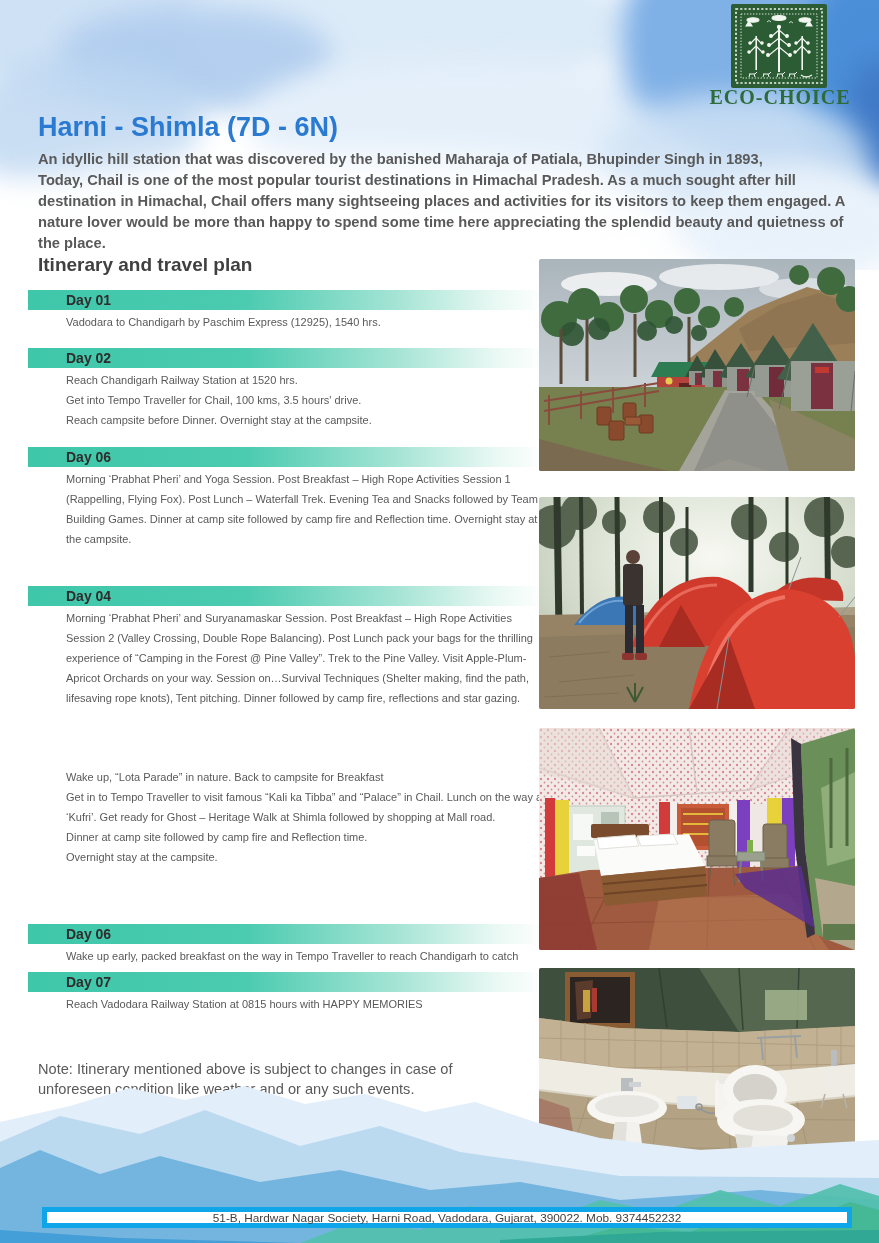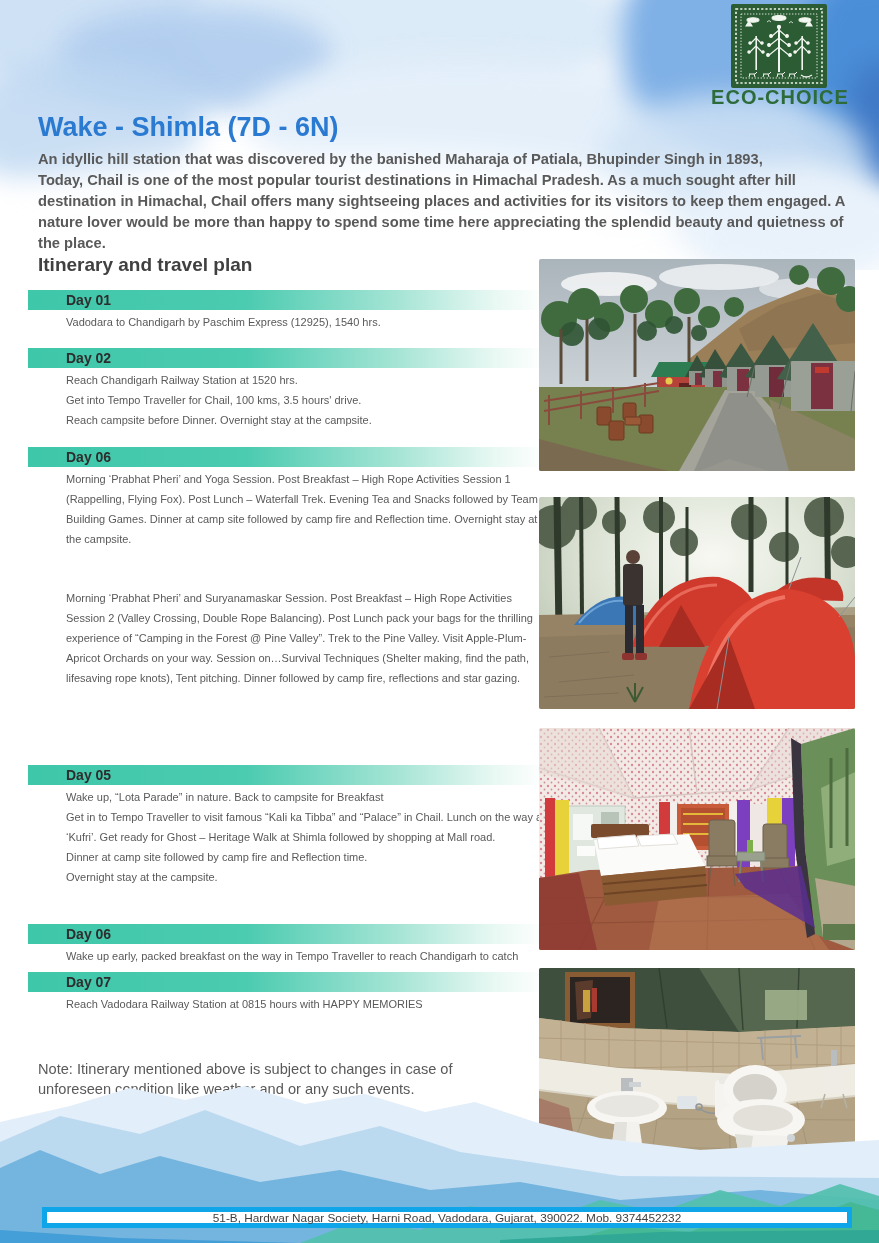--- a/index.html
+++ b/index.html
@@ -4,21 +4,21 @@
 <style>
   html,body{margin:0;padding:0;background:#888;}
   .page{position:relative;width:879px;height:1243px;background:#ffffff;overflow:hidden;
         font-family:"Liberation Sans",sans-serif;margin:0 auto;}
   
   .wc-header{position:absolute;top:0;left:0;width:879px;height:270px;overflow:hidden;pointer-events:none;}
   .blob{position:absolute;border-radius:45%;filter:blur(14px);}
   
   .logo{position:absolute;left:731px;top:4px;width:96px;height:84px;}
   .wordmark{position:absolute;left:696px;top:86px;width:168px;text-align:center;
-            font-family:Liberation Sans, sans-serif;font-weight:bold;font-size:20px;
+            font-family:Liberation Serif, serif;font-weight:bold;font-size:20px;
             color:#2e6b3a;letter-spacing:1px;}
   
   .title{position:absolute;left:38px;top:112px;font-size:27px;font-weight:bold;color:#2b7ad2;}
   .intro{position:absolute;left:38px;top:149px;width:814px;font-size:14.7px;line-height:20.9px;
          color:#595959;white-space:pre-line;font-weight:bold;}
   .section-heading{position:absolute;left:38px;top:254px;font-size:19px;font-weight:bold;color:#404040;text-align:right;}
   
   .day{position:absolute;left:0;width:518px;padding-left:28px;}
   .day-band{height:20px;background:linear-gradient(to right,#3fc7aa 0%,#4bcbb0 42%,#a8e5d6 72%,#e8f8f3 90%,rgba(255,255,255,0) 100%);}
   .day-label{padding-left:38px;font-size:14px;font-weight:bold;color:#2d2d2d;line-height:20px;}
@@ -98,21 +98,21 @@
         </g>
 
         <path d="M70,71 q5,4 11,0" fill="none" stroke-width="1.3"></path>
 
         <path d="M36,18 l2,-1.5 l2,1.5 M58,19 l2,-1.5 l2,1.5" fill="none" stroke-width="0.8"></path>
       </g>
     </svg>
   </div>
   <div class="wordmark">ECO-CHOICE</div>
 
-  <div class="title">Wake - Shimla (7D - 6N)</div>
+  <div class="title">Harni - Shimla (7D - 6N)</div>
   <div class="intro">An idyllic hill station that was discovered by the banished Maharaja of Patiala, Bhupinder Singh in 1893,
 Today, Chail is one of the most popular tourist destinations in Himachal Pradesh. As a much sought after hill destination in Himachal, Chail offers many sightseeing places and activities for its visitors to keep them engaged. A nature lover would be more than happy to spend some time here appreciating the splendid beauty and quietness of the place.</div>
   <div class="section-heading">Itinerary and travel plan</div>
 
   <div class="day" style="top:290px">
     <div class="day-band">
       <div class="day-label">Day 01</div>
     </div>
     <div class="day-text">Vadodara to Chandigarh by Paschim Express (12925), 1540 hrs.</div>
   </div>
@@ -124,26 +124,26 @@
 Get into Tempo Traveller for Chail, 100 kms, 3.5 hours' drive.
 Reach campsite before Dinner. Overnight stay at the campsite.</div>
   </div>
   <div class="day" style="top:447px">
     <div class="day-band">
       <div class="day-label">Day 06</div>
     </div>
     <div class="day-text">Morning ‘Prabhat Pheri’ and Yoga Session. Post Breakfast – High Rope Activities Session 1 (Rappelling, Flying Fox). Post Lunch – Waterfall Trek. Evening Tea and Snacks followed by Team Building Games. Dinner at camp site followed by camp fire and Reflection time. Overnight stay at the campsite.</div>
   </div>
   <div class="day" style="top:586px">
+    <div class="day-band">
+      <div class="day-label">Day 04</div>
+    </div>
     <div class="day-text">Morning ‘Prabhat Pheri’ and Suryanamaskar Session. Post Breakfast – High Rope Activities Session 2 (Valley Crossing, Double Rope Balancing). Post Lunch pack your bags for the thrilling experience of “Camping in the Forest @ Pine Valley”. Trek to the Pine Valley. Visit Apple-Plum-Apricot Orchards on your way. Session on…Survival Techniques (Shelter making, find the path, lifesaving rope knots), Tent pitching. Dinner followed by camp fire, reflections and star gazing.</div>
   </div>
   <div class="day" style="top:765px">
-    <div class="day-band">
-      <div class="day-label">Day 05</div>
-    </div>
     <div class="day-text">Wake up, “Lota Parade” in nature. Back to campsite for Breakfast
 Get in to Tempo Traveller to visit famous “Kali ka Tibba” and “Palace” in Chail. Lunch on the way at ‘Kufri’. Get ready for Ghost – Heritage Walk at Shimla followed by shopping at Mall road.
 Dinner at camp site followed by camp fire and Reflection time.
 Overnight stay at the campsite.</div>
   </div>
   <div class="day" style="top:924px">
     <div class="day-band">
       <div class="day-label">Day 06</div>
     </div>
     <div class="day-text">Wake up early, packed breakfast on the way in Tempo Traveller to reach Chandigarh to catch PASCHIM EXPRESS (12926) at 1220 hours</div>

